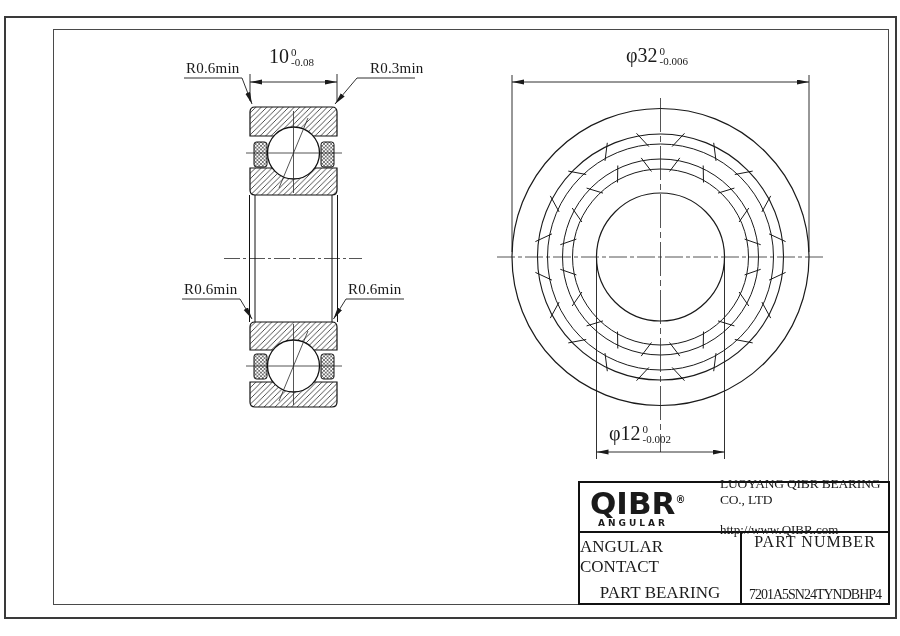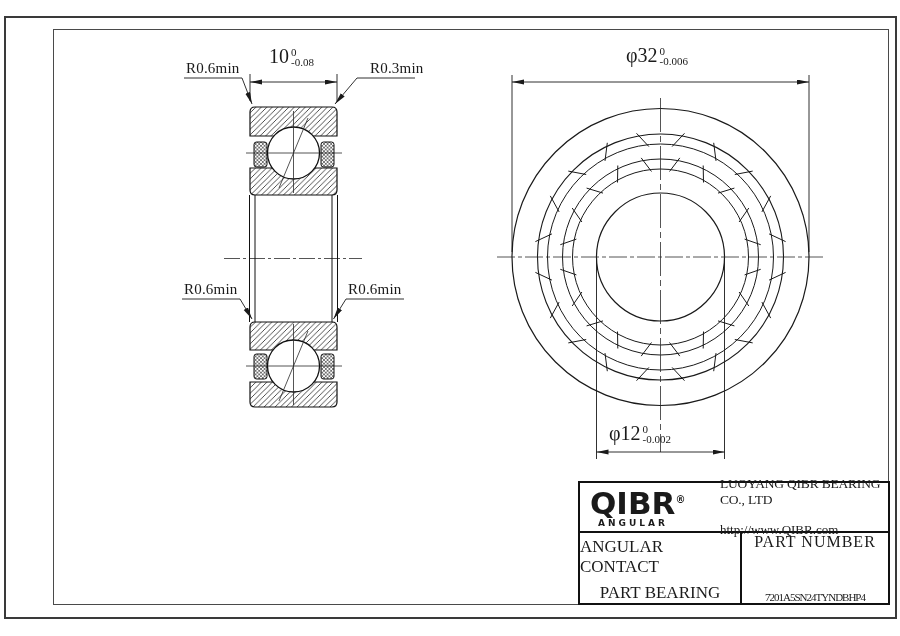--- a/index.html
+++ b/index.html
@@ -18,21 +18,21 @@
   #title-block{position:absolute;left:578px;top:481px;width:312px;height:124px;z-index:3;
                box-sizing:border-box;border:2px solid #111;display:flex;flex-direction:column;}
   #tb-row1{height:50px;box-sizing:border-box;border-bottom:2px solid #111;display:flex;align-items:center;}
   #tb-row2{flex:1;display:flex;}
   #tb-cell-product{width:160px;box-sizing:border-box;display:flex;flex-direction:column;
                    align-items:center;justify-content:flex-end;gap:6px;}
   #tb-cell-part{flex:1;box-sizing:border-box;border-left:2px solid #111;display:flex;
                 flex-direction:column;align-items:center;justify-content:space-between;gap:5px;}
   .product-line{font-size:17px;}
   .part-label{font-size:16px;letter-spacing:1px;}
-  .part-number{font-size:11px;letter-spacing:-1px;}
+  .part-number{font-size:14px;letter-spacing:-1px;}
   #logo-box{width:130px;padding-left:10px;position:relative;}
   #logo-text{font-family:"DejaVu Sans", sans-serif;font-weight:bold;font-size:31px;
              line-height:28px;letter-spacing:0px;}
   #logo-reg{font-family:"DejaVu Sans", sans-serif;font-size:10px;vertical-align:super;}
   #logo-sub{font-family:"DejaVu Sans", sans-serif;font-weight:bold;font-size:9px;
             letter-spacing:3px;margin-left:8px;}
   #company-box{flex:1;display:flex;flex-direction:column;align-items:flex-start;gap:14px;padding-right:4px;}
   #company-name{font-size:13.5px;letter-spacing:-0.2px;}
   #website{font-size:13px;}
   #cage-ticks line{stroke:#1a1a1a;stroke-width:1;}

